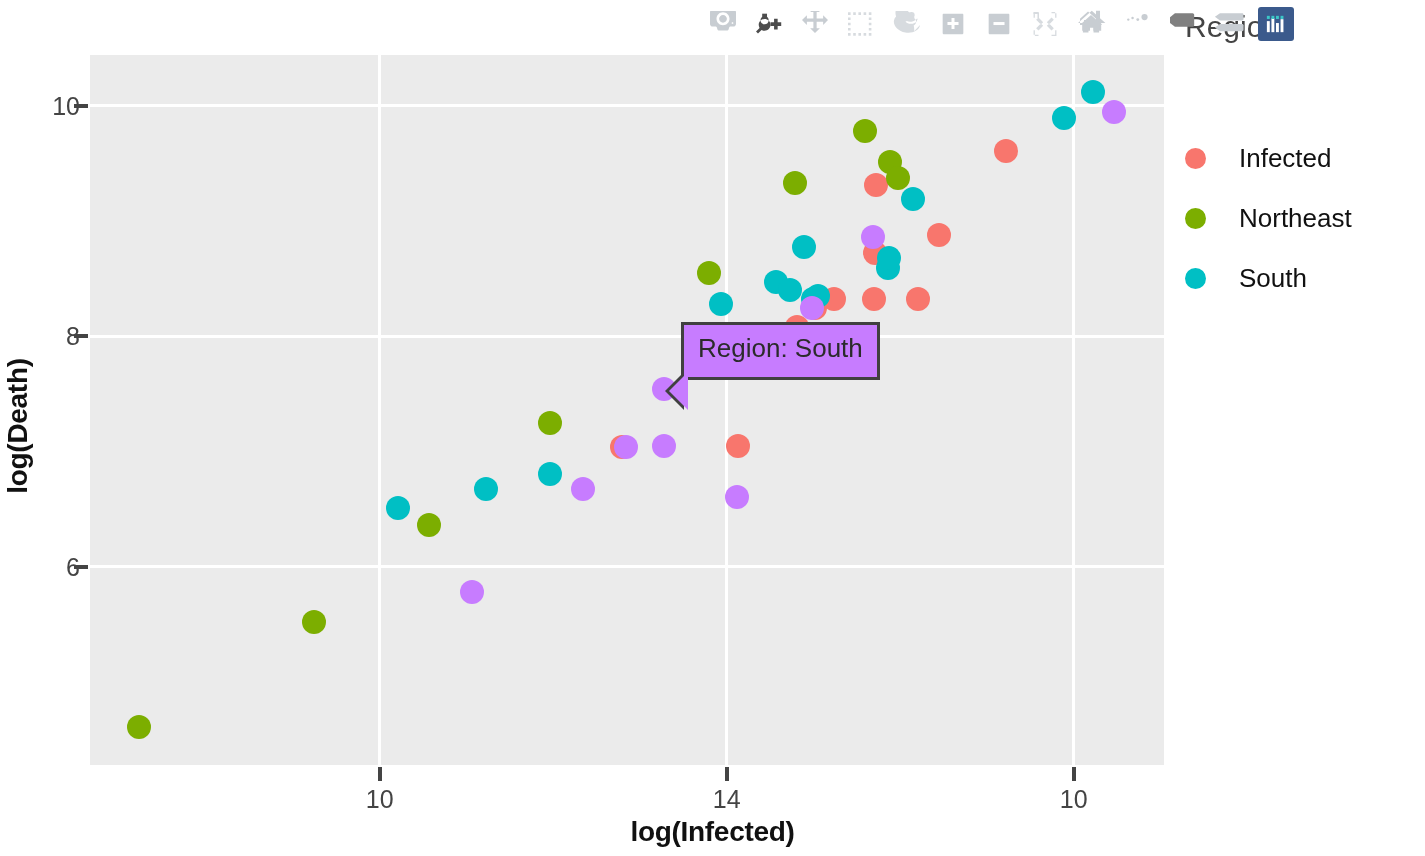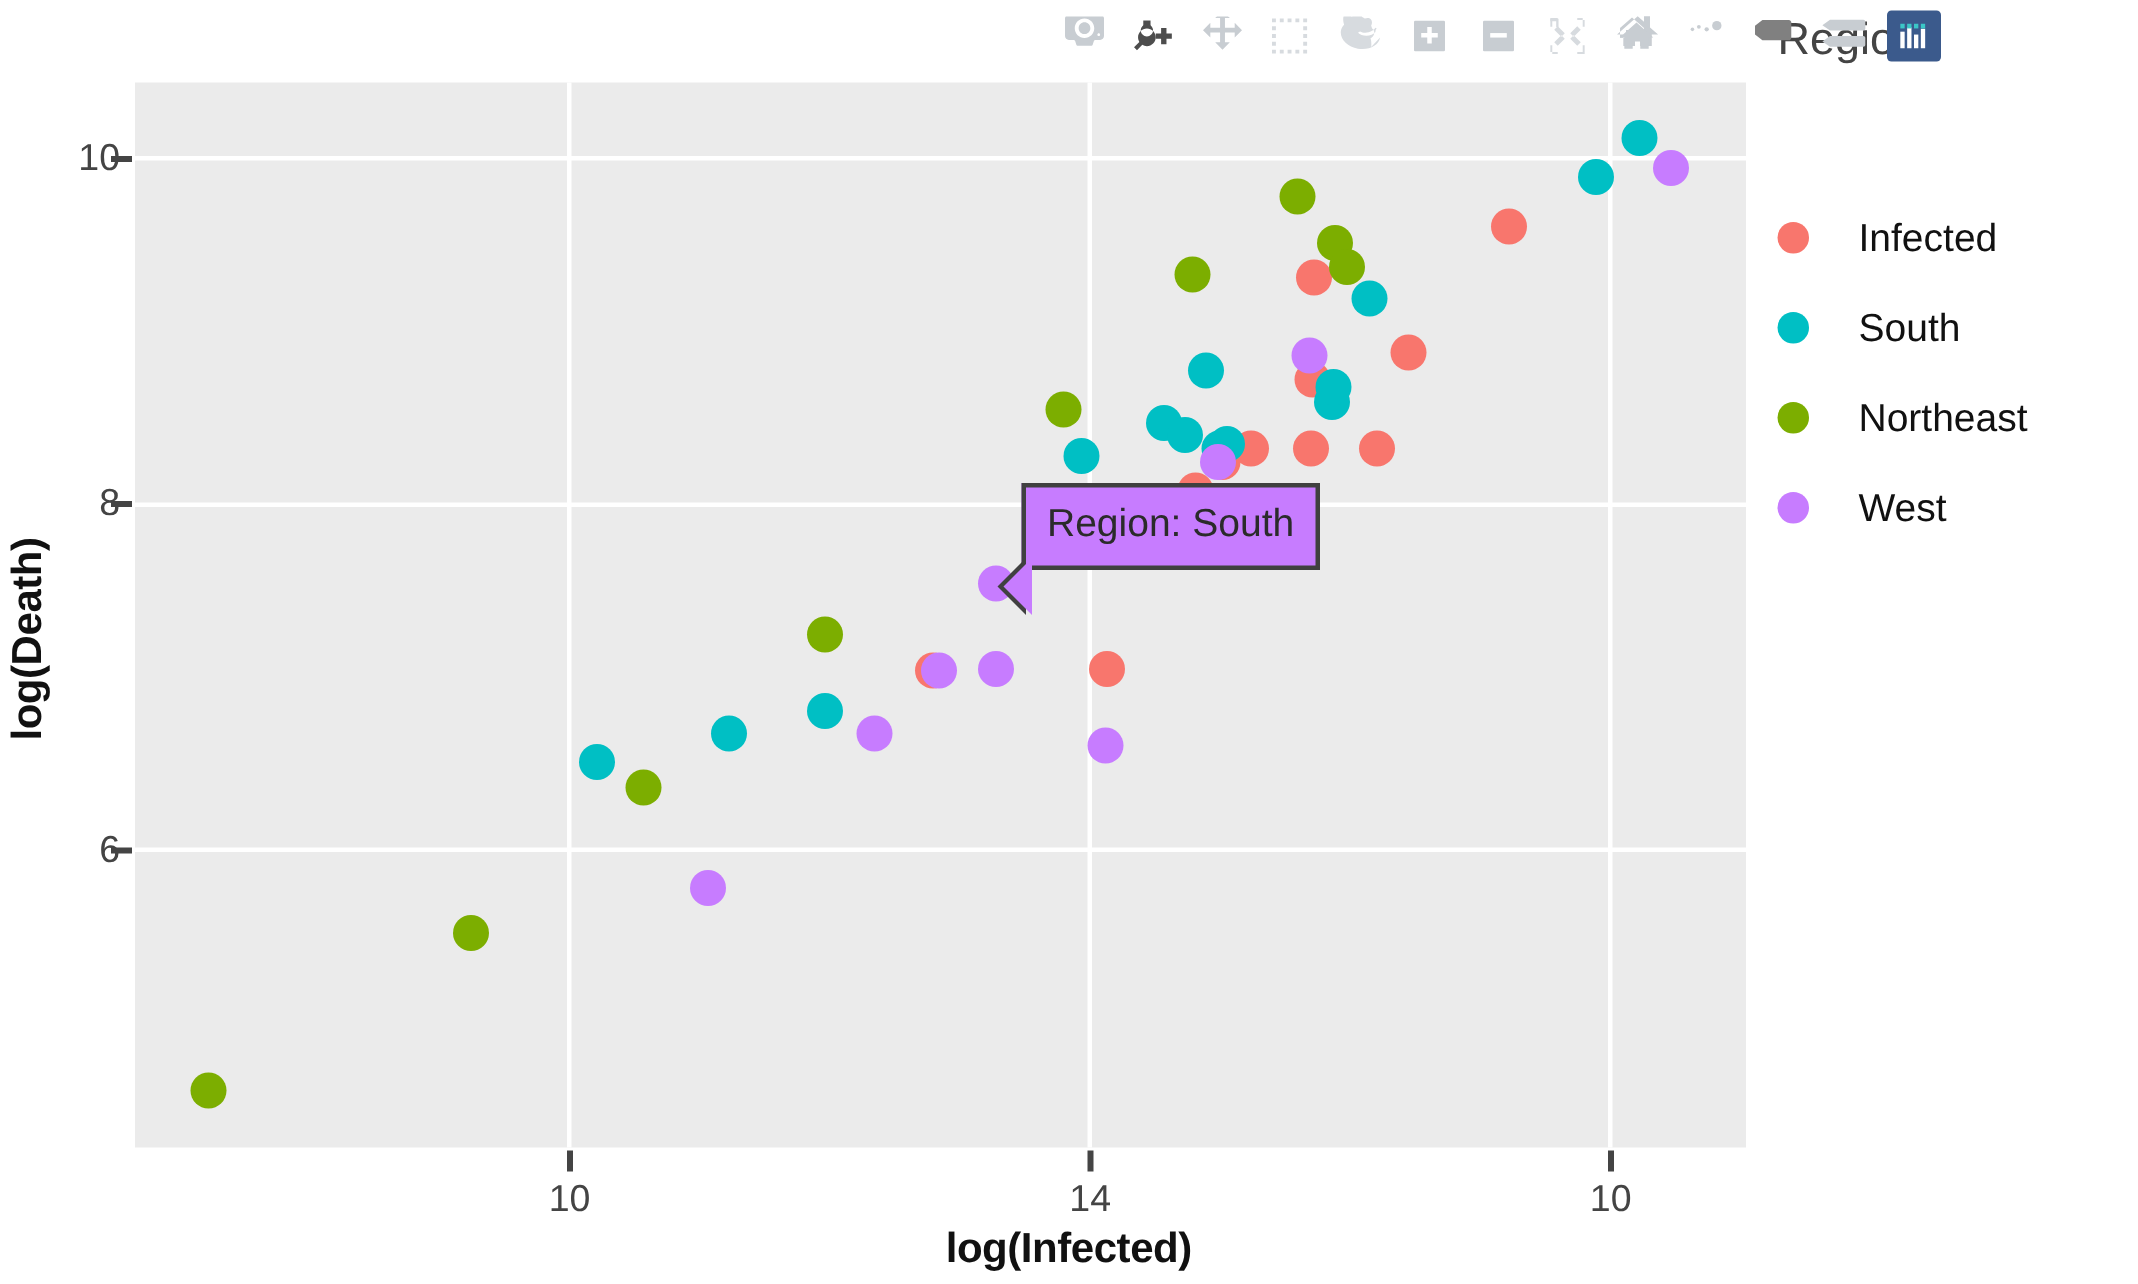--- a/index.html
+++ b/index.html
@@ -389,27 +389,23 @@
   </div>
 
   <div class="legend">
     <div class="legend-title">Region</div>
     <div id="legend-items">
         <div class="legend-item">
           <span class="legend-swatch" style="background: rgb(248, 118, 109);"></span>
           <span class="legend-label">Infected</span>
         </div>
         <div class="legend-item">
-          <span class="legend-swatch" style="background: rgb(0, 191, 196);"></span>
-          <span class="legend-label">South</span>
-        </div>
-        <div class="legend-item">
           <span class="legend-swatch" style="background: rgb(124, 174, 0);"></span>
           <span class="legend-label">Northeast</span>
         </div>
         <div class="legend-item">
-          <span class="legend-swatch" style="background: rgb(199, 124, 255);"></span>
-          <span class="legend-label">West</span>
+          <span class="legend-swatch" style="background: rgb(0, 191, 196);"></span>
+          <span class="legend-label">South</span>
         </div>
       </div>
   </div>
 
 </div>
 
 </body></html>

